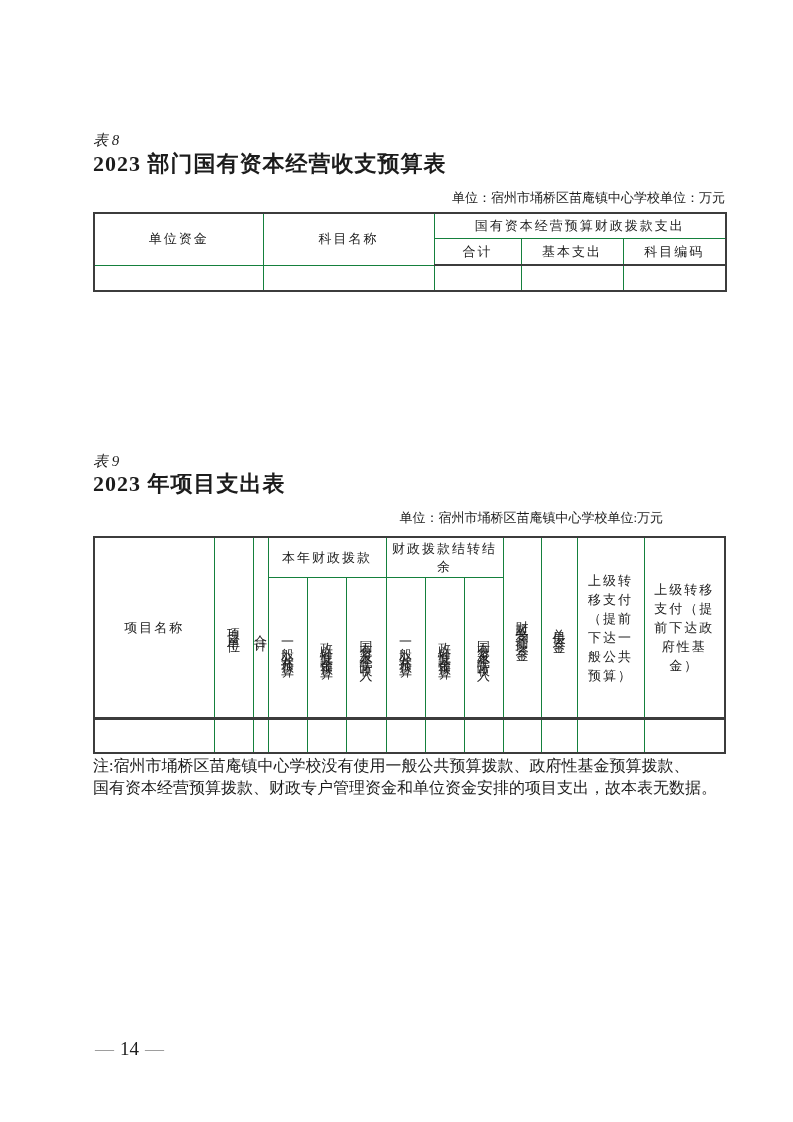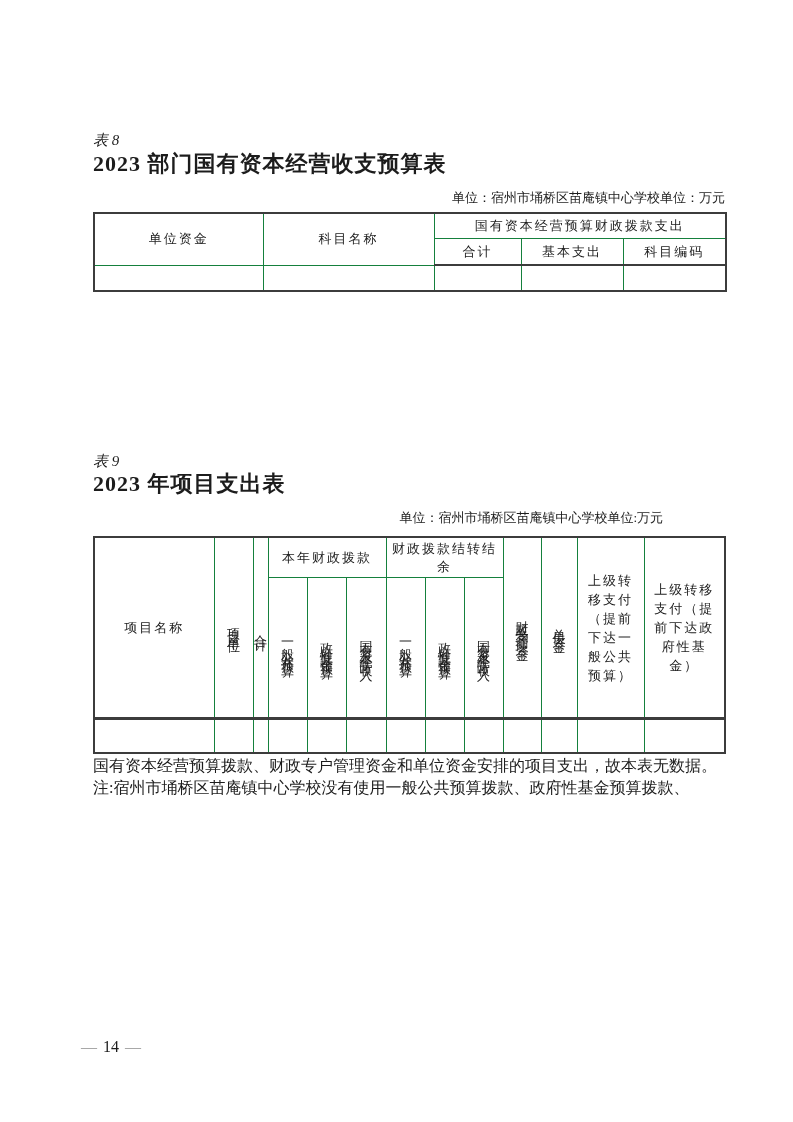--- a/index.html
+++ b/index.html
@@ -38,21 +38,21 @@
   .t9 .rowspan2 { border-bottom:3px solid #3c3c3c; }
   .t9 .dr td { height:32px; }
   .t9 th { vertical-align:middle; text-align:center; }
   .vt { writing-mode:vertical-rl; text-orientation:upright;
         display:inline-block; line-height:1; letter-spacing:4px; font-size:13px; }
   .clipcol { overflow:hidden; }
   .hwrap { font-size:13px; line-height:19px; letter-spacing:1px; padding:0 8px; }
   .wrapg { letter-spacing:1px; padding:0 4px; line-height:18px; }
 
   
-  .pagenum { position:absolute; left:81px; top:1038px; font-size:16px; }
+  .pagenum { position:absolute; left:95px; top:1038px; font-size:19px; }
   .pagenum .dash { color:#9a9a9a; }
   .pagenum .num { color:#1c1c1c; margin:0 6px; }
 
   
   #lbl8   { top:131px; }
   #title8 { top:149px; }
   #units8 { top:189px; }
   #table8 { top:212px; }
   #note8  { top:292px; }
 
@@ -184,21 +184,21 @@
       <td></td>
       <td></td>
       <td></td>
       <td></td>
       <td></td>
     </tr>
   </tbody>
     </table>
 
   <div id="note9" class="note">
+    <div>注:宿州市埇桥区苗庵镇中心学校没有使用一般公共预算拨款、政府性基金预算拨款、</div>
     <div>国有资本经营预算拨款、财政专户管理资金和单位资金安排的项目支出，故本表无数据。</div>
-    <div>注:宿州市埇桥区苗庵镇中心学校没有使用一般公共预算拨款、政府性基金预算拨款、</div>
   </div>
 
   <div class="pagenum">
     <span class="dash">—</span><span class="num">14</span><span class="dash">—</span>
   </div>
 
 </div>
 
 </body></html>

